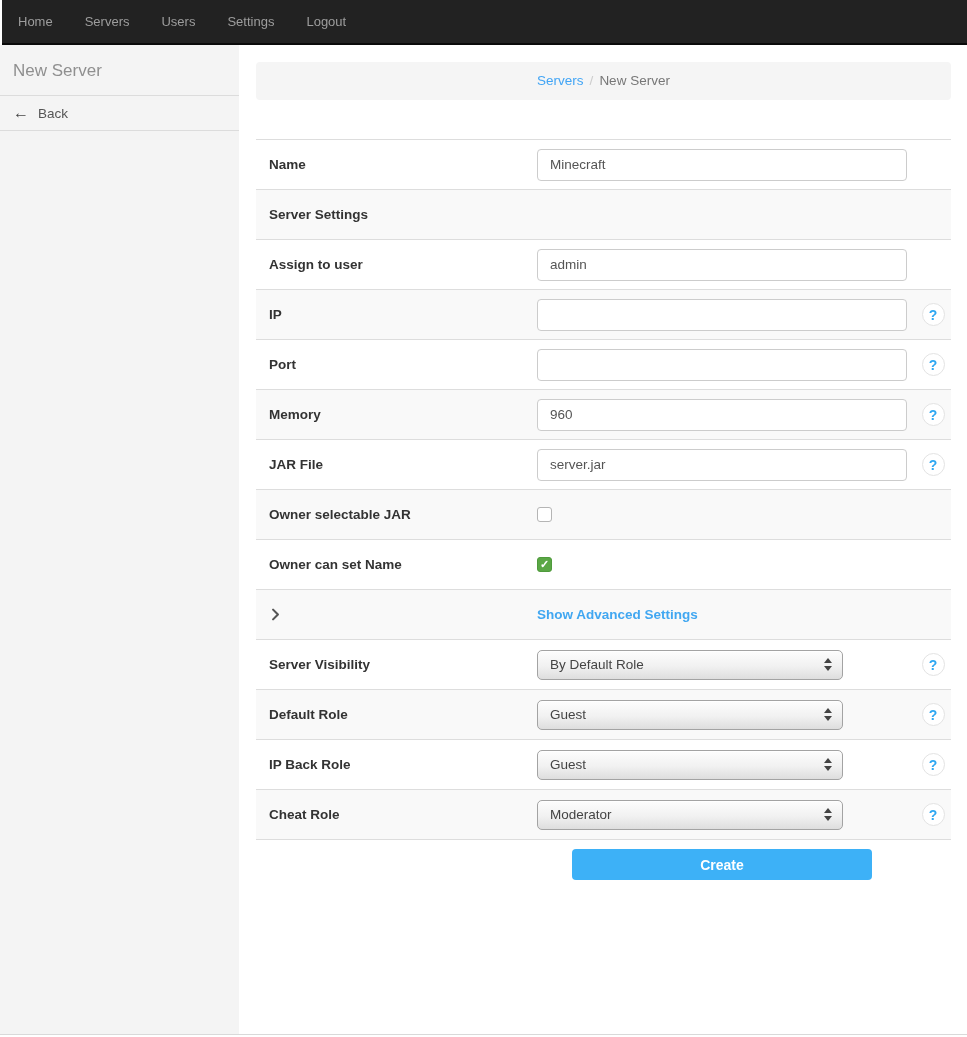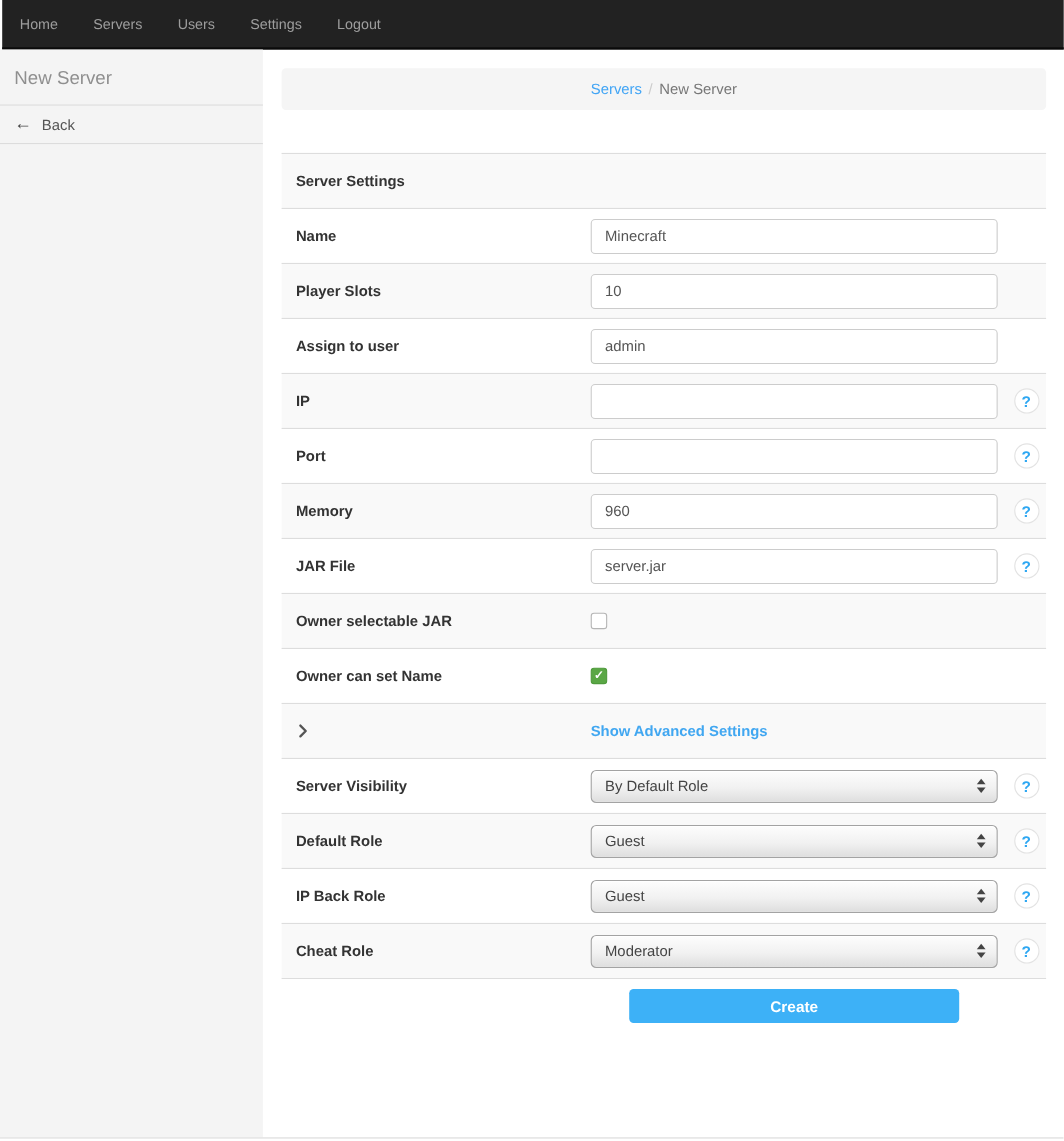--- a/index.html
+++ b/index.html
@@ -53,21 +53,21 @@
   .checkbox { width:15px; height:15px; border:1px solid #b5b5b5; border-radius:3px;
               background:#fff; cursor:pointer; display:flex; align-items:center;
               justify-content:center; }
   .checkbox.checked { background:#5aa745; border-color:#4f9a3c; }
   .checkbox .check { color:#fff; font-size:11px; font-weight:bold; line-height:1; }
 
   .section-link { color:#41a7f1; font-size:13.5px; text-decoration:none; cursor:pointer;font-weight:bold; }
   .chevron { display:flex; align-items:center; }
 
   
-  .select { width:370px; height:30px; border:1px solid #a3a3a3; border-radius:5px;
+  .select { width:306px; height:30px; border:1px solid #a3a3a3; border-radius:5px;
             background:linear-gradient(to bottom,#fdfdfd 0%,#f1f1f1 55%,#dedede 100%);
             display:flex; align-items:center; justify-content:space-between;
             padding:0 10px 0 12px; cursor:pointer;
             box-shadow:inset 0 1px 0 rgba(255,255,255,.8); }
   .select-value { font-size:13.5px; color:#444; }
   .select-arrows { display:flex; flex-direction:column; align-items:center; }
   .arr-up { width:0; height:0; border-left:4px solid transparent;
             border-right:4px solid transparent; border-bottom:5px solid #444;
             margin-bottom:3px; }
   .arr-down { width:0; height:0; border-left:4px solid transparent;
@@ -103,39 +103,32 @@
 </div>
 
 <div class="content">
 
   <div class="breadcrumb">
     <a>Servers</a><span class="sep">/</span><span>New Server</span>
   </div>
 
   <div class="form-table">
 
+    <div class="frow">
+      <div class="cell-label">Name</div>
+      <div class="cell-control">
+          <input class="text-input" value="Minecraft" style="">
+        </div>
+      <div class="cell-help"></div>
+    </div>
+
     <div class="frow alt">
       <div class="cell-label">Server Settings</div>
     </div>
 
-    <div class="frow">
-      <div class="cell-label">Name</div>
-      <div class="cell-control">
-          <input class="text-input" value="Minecraft" style="">
-        </div>
-      <div class="cell-help"></div>
-    </div>
-
-    <div class="frow alt">
-      <div class="cell-label">Player Slots</div>
-      <div class="cell-control">
-          <input class="text-input" value="10" style="">
-        </div>
-      <div class="cell-help"></div>
-    </div>
 
     <div class="frow">
       <div class="cell-label">Assign to user</div>
       <div class="cell-control">
           <input class="text-input" value="admin" style="">
         </div>
       <div class="cell-help"></div>
     </div>
 
     <div class="frow alt">

